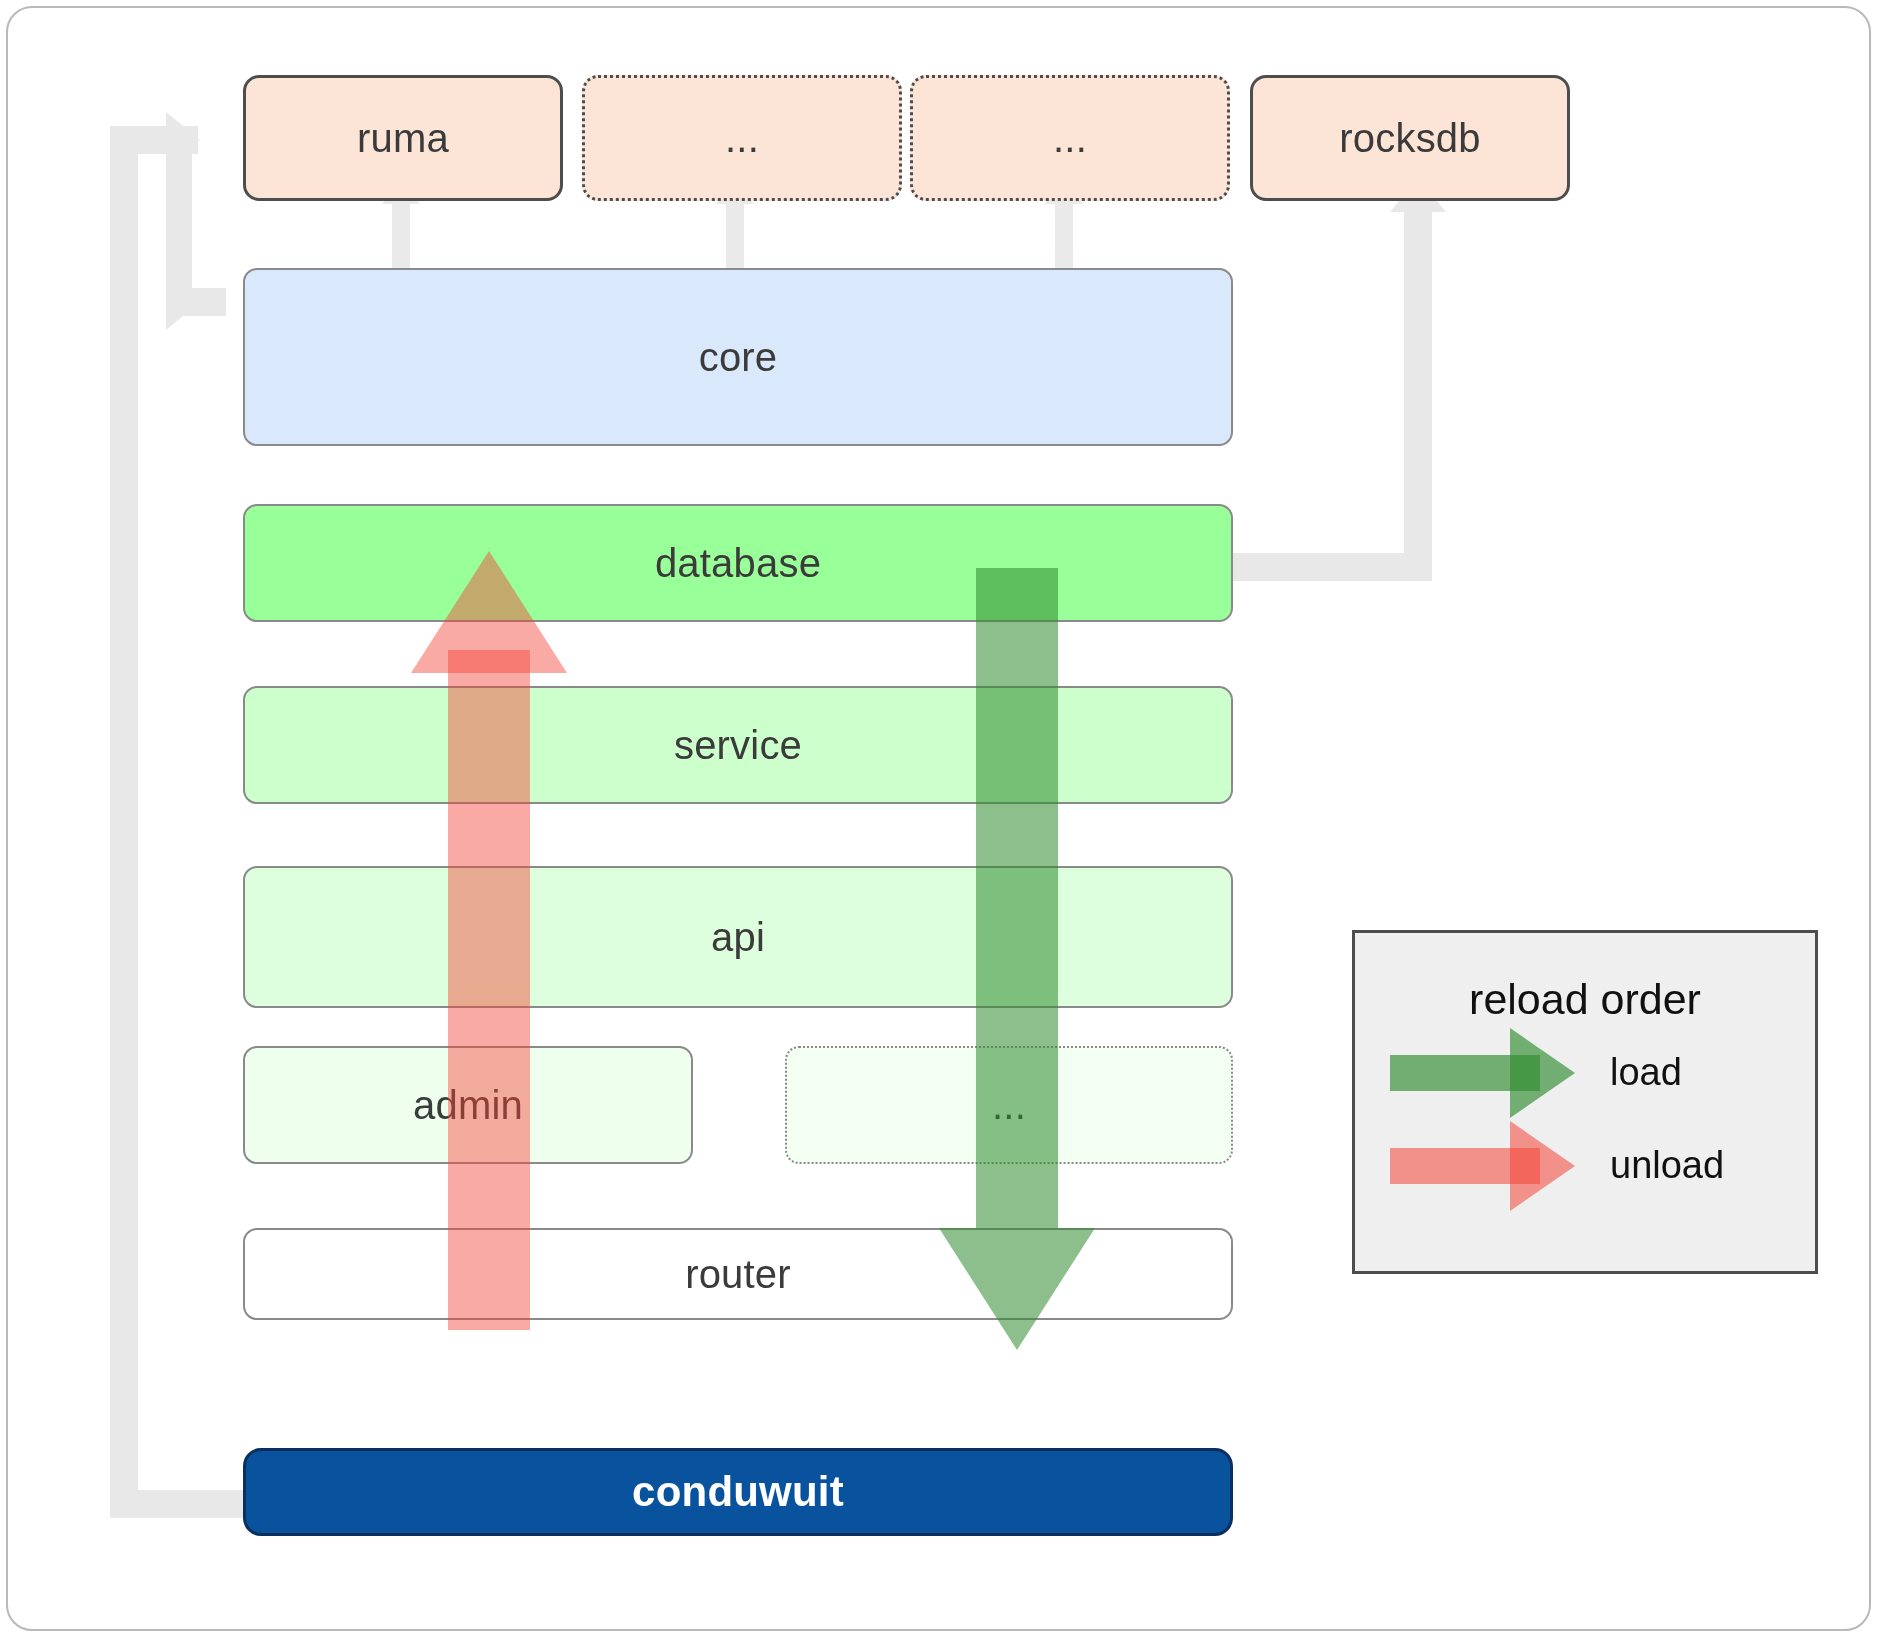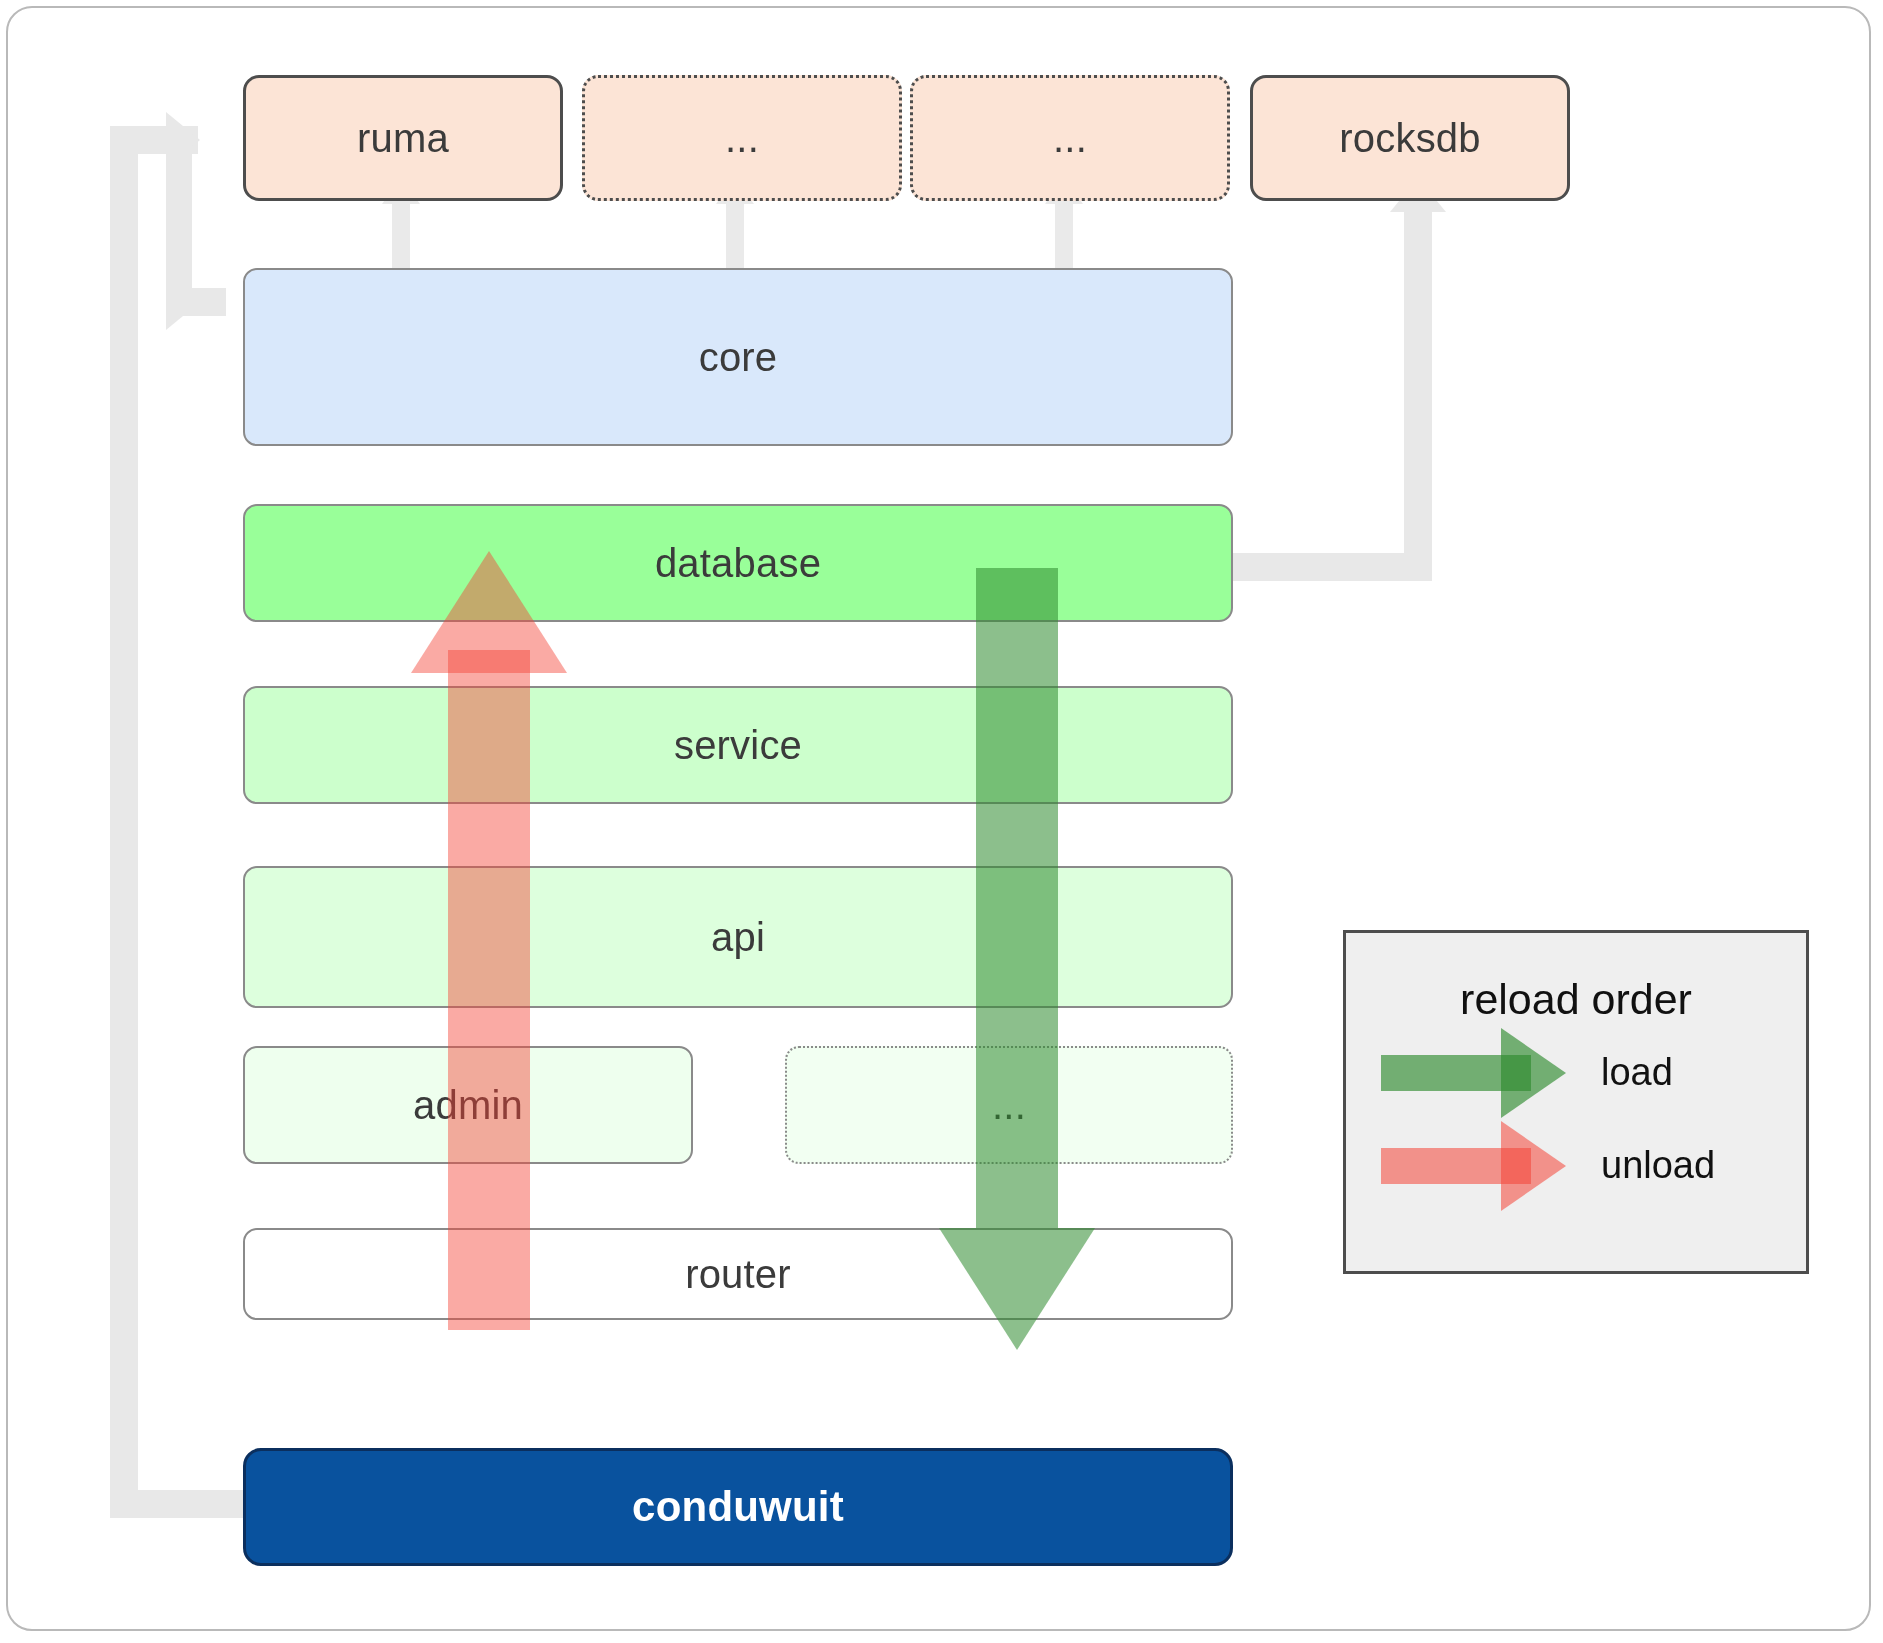--- a/index.html
+++ b/index.html
@@ -124,20 +124,21 @@
     border-right: 78px solid transparent;
     border-top: 122px solid rgba(46, 139, 46, 0.55);
   }
 
   
   .legend {
     position: absolute;
     background: #efefef;
     border: 3px solid #4d4d4d;
     box-sizing: border-box;
+    margin-left: 9px;
   }
   .legend-title {
     position: absolute;
     width: 100%;
     text-align: center;
     color: #111;
     font-size: 43px;
   }
   .legend-label {
     position: absolute;
@@ -218,21 +219,21 @@
   </div>
 
   <div class="node layer-dotted" style="left:785px; top:1046px; width:448px; height:118px; background:#f2fff2;">
     <span>...</span>
   </div>
 
   <div class="node layer" style="left:243px; top:1228px; width:990px; height:92px; background:#ffffff;">
     <span>router</span>
   </div>
 
-  <div class="node app" style="left:243px; top:1448px; width:990px; height:118px; background:#09529e;">
+  <div class="node app" style="left:243px; top:1448px; width:990px; height:88px; background:#09529e;">
     <span>conduwuit</span>
   </div>
 
   <div class="big-arrow">
     <div class="ba-shaft unload-col" style="left:448px; top:650px; width:82px; height:680px;"></div>
     <div class="ba-head unload-head" style="left:411px; top:551px; transform: rotate(180deg); border-bottom-width:0;
                 border-top:122px solid rgba(244,67,54,0.45);"></div>
   </div>
 
   <div class="big-arrow">

